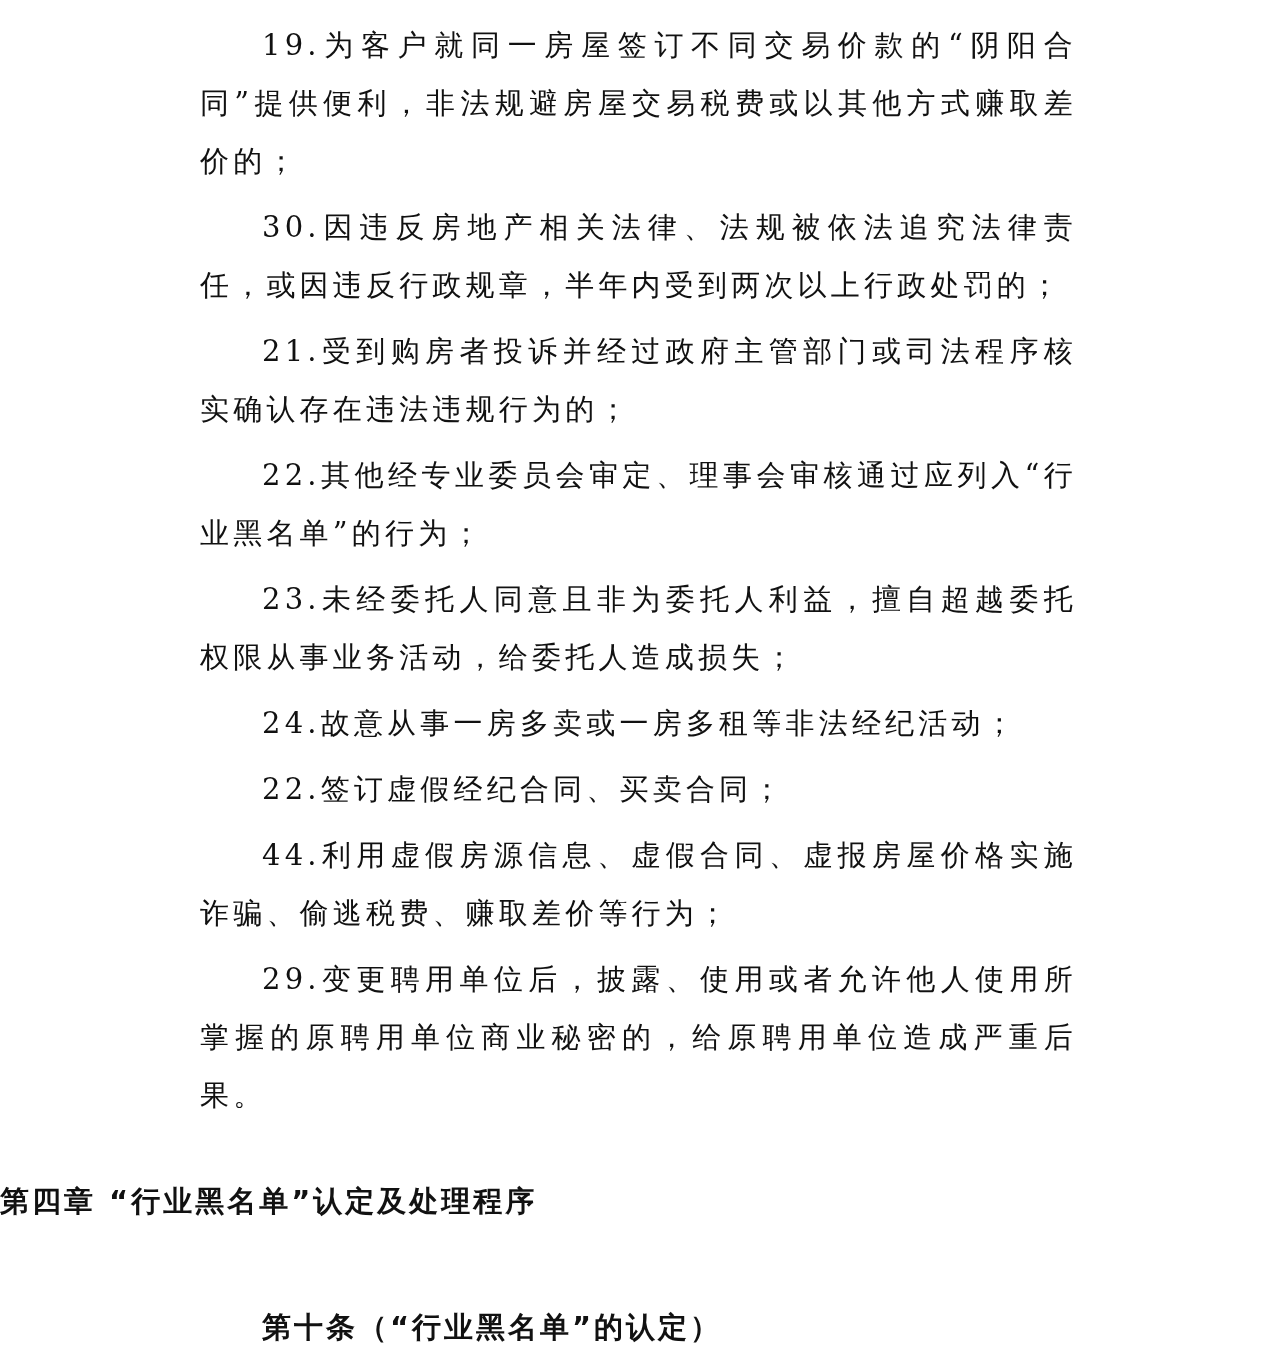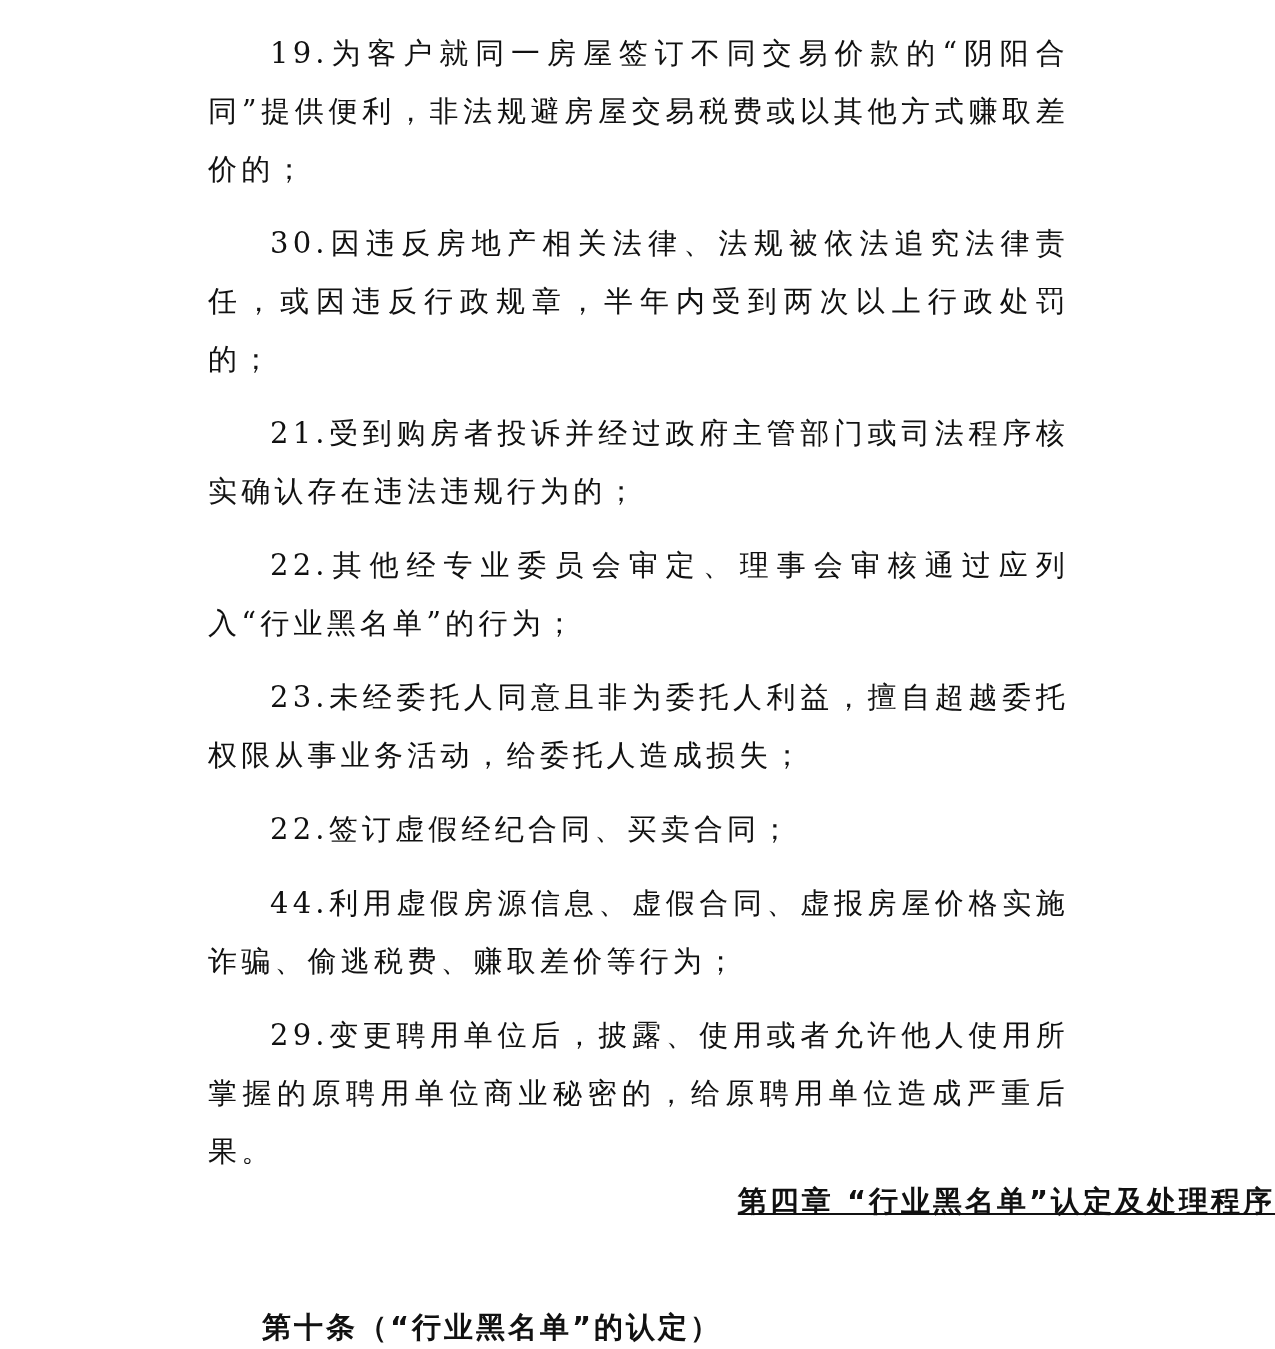--- a/index.html
+++ b/index.html
@@ -19,38 +19,37 @@
       position: absolute;
       left: 192px;
       top: 8px;
       width: 893px;
     }
     .para {
       font-size: 29px;
       line-height: 58px;
       letter-spacing: 4.2px;
       text-indent: 62px;
-      margin: 16px;
+      margin: 8px;
       text-align: justify;
       text-align-last: left;
       word-break: break-all;
     }
     .chapter {
       position: absolute;
       left: 0;
       width: 1275px;
       top: 1175px;
-      text-align: right;
+      text-align: left;
       font-family: "DejaVu Sans", "Liberation Sans", sans-serif;
       font-weight: bold;
       font-size: 29px;
       line-height: 52px;
       letter-spacing: 3px;
       margin: 0;
-      text-decoration: underline;
     }
     .article {
       position: absolute;
       left: 255px;
       top: 1294px;
       font-family: "DejaVu Sans", "Liberation Sans", sans-serif;
       font-weight: bold;
       font-size: 29px;
       line-height: 52px;
       letter-spacing: 3px;
@@ -59,20 +58,21 @@
   </style>
 </head>
 <body>
 
 <div class="page">
   <p class="para">19.为客户就同一房屋签订不同交易价款的“阴阳合同”提供便利，非法规避房屋交易税费或以其他方式赚取差价的；</p>
   <p class="para">30.因违反房地产相关法律、法规被依法追究法律责任，或因违反行政规章，半年内受到两次以上行政处罚的；</p>
   <p class="para">21.受到购房者投诉并经过政府主管部门或司法程序核实确认存在违法违规行为的；</p>
   <p class="para">22.其他经专业委员会审定、理事会审核通过应列入“行业黑名单”的行为；</p>
   <p class="para">23.未经委托人同意且非为委托人利益，擅自超越委托权限从事业务活动，给委托人造成损失；</p>
+  <p class="para">24.故意从事一房多卖或一房多租等非法经纪活动；</p>
   <p class="para">22.签订虚假经纪合同、买卖合同；</p>
   <p class="para">44.利用虚假房源信息、虚假合同、虚报房屋价格实施诈骗、偷逃税费、赚取差价等行为；</p>
   <p class="para">29.变更聘用单位后，披露、使用或者允许他人使用所掌握的原聘用单位商业秘密的，给原聘用单位造成严重后果。</p>
 </div>
 
 <h2 class="chapter">第四章  “行业黑名单”认定及处理程序</h2>
 
 <h3 class="article">第十条（“行业黑名单”的认定）</h3>
 
 </body></html>

